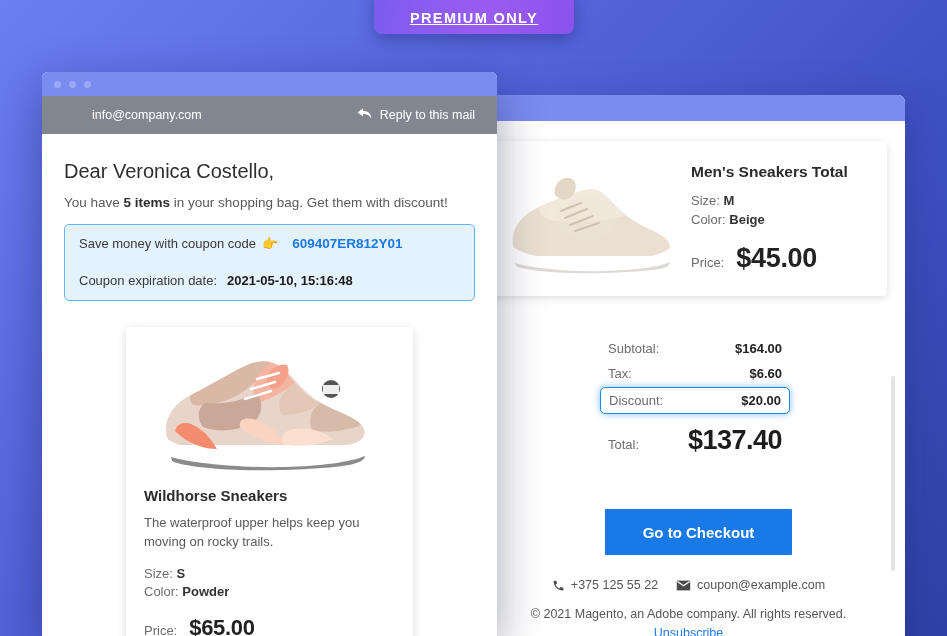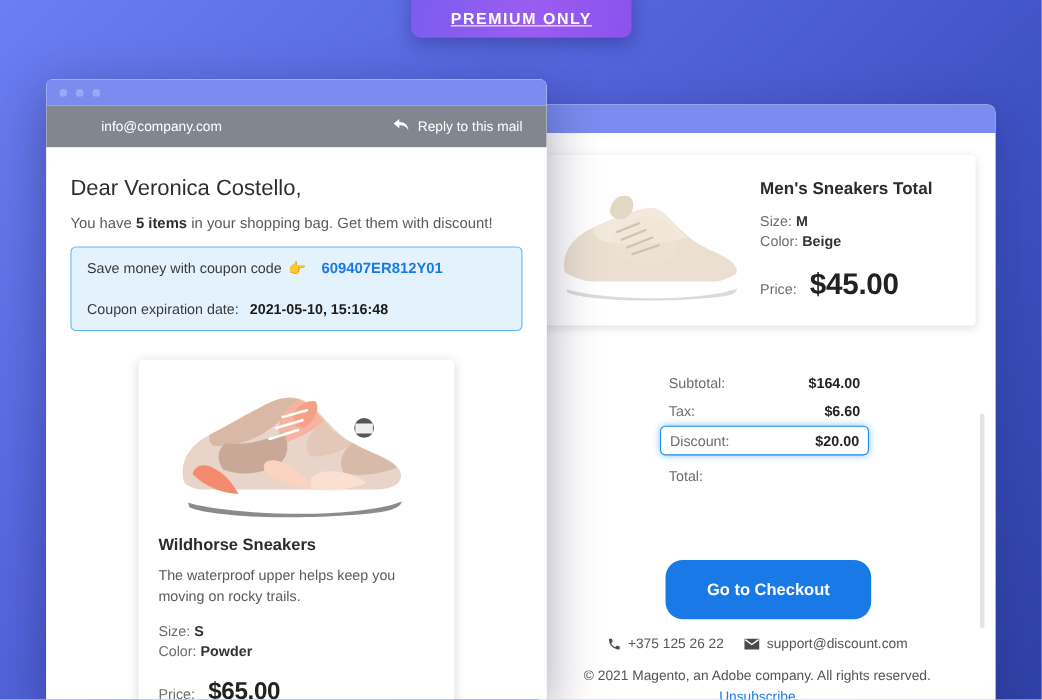--- a/index.html
+++ b/index.html
@@ -115,23 +115,23 @@
   .grand-row .lbl { color: #6d6d6d; font-size: 13px; }
   .grand-row .val {
     color: #1c1c1c; font-size: 27px; font-weight: bold;
     letter-spacing: -0.5px;
   }
 
   
   .checkout-btn {
     position: absolute;
     left: 115px; top: 388px;
-    width: 187px; height: 54px;
+    width: 187px; height: 46px;
     background: #1979e6;
-    border: none; border-radius: 16px;
+    border: none; border-radius: 1px;
     color: #fff; font-size: 15px; font-weight: bold;
     font-family: "Liberation Sans", sans-serif;
     cursor: pointer;
   }
 
   .contact-row {
     position: absolute;
     left: 0; top: 457px; width: 397px;
     display: flex; justify-content: center; align-items: center; gap: 18px;
     font-size: 12.5px; color: #555;
@@ -309,42 +309,43 @@
       <div class="total-row">
         <span class="lbl">Tax:</span>
         <span class="val">$6.60</span>
       </div>
       <div class="total-row highlight">
         <span class="lbl">Discount:</span>
         <span class="val">$20.00</span>
       </div>
       <div class="grand-row">
         <span class="lbl">Total:</span>
+        <span class="val">$137.40</span>
       </div>
     </div>
 
     <button class="checkout-btn">Go to Checkout</button>
 
     <div class="contact-row">
       <div class="contact-item">
         <span>
           <svg width="13" height="13" viewBox="0 0 24 24" fill="#4a4a4a">
             <path d="M6.6 10.8c1.4 2.8 3.8 5.2 6.6 6.6l2.2-2.2c.3-.3.7-.4 1-.2 1.2.4 2.4.6 3.6.6.6 0 1 .4 1 1V20c0 .6-.4 1-1 1C10.6 21 3 13.4 3 4c0-.6.4-1 1-1h3.4c.6 0 1 .4 1 1 0 1.3.2 2.5.6 3.6.1.4 0 .8-.2 1l-2.2 2.2z"></path>
           </svg>
         </span>
-        <span>+375 125 26 22</span>
+        <span>+375 125 55 22</span>
       </div>
       <div class="contact-item">
         <span>
           <svg width="15" height="11" viewBox="0 0 24 18" fill="#4a4a4a">
             <path d="M1 1h22v16H1z" fill="#4a4a4a"></path>
             <path d="M2 2.4l10 7.2 10-7.2" fill="none" stroke="#fff" stroke-width="2"></path>
           </svg>
         </span>
-        <span>support@discount.com</span>
+        <span>coupon@example.com</span>
       </div>
     </div>
 
     <div class="copyright">© 2021 Magento, an Adobe company. All rights reserved.</div>
     <div class="unsub">Unsubscribe</div>
 
     <div class="bg-scroll-track"></div>
   </div>
 </div>
 

